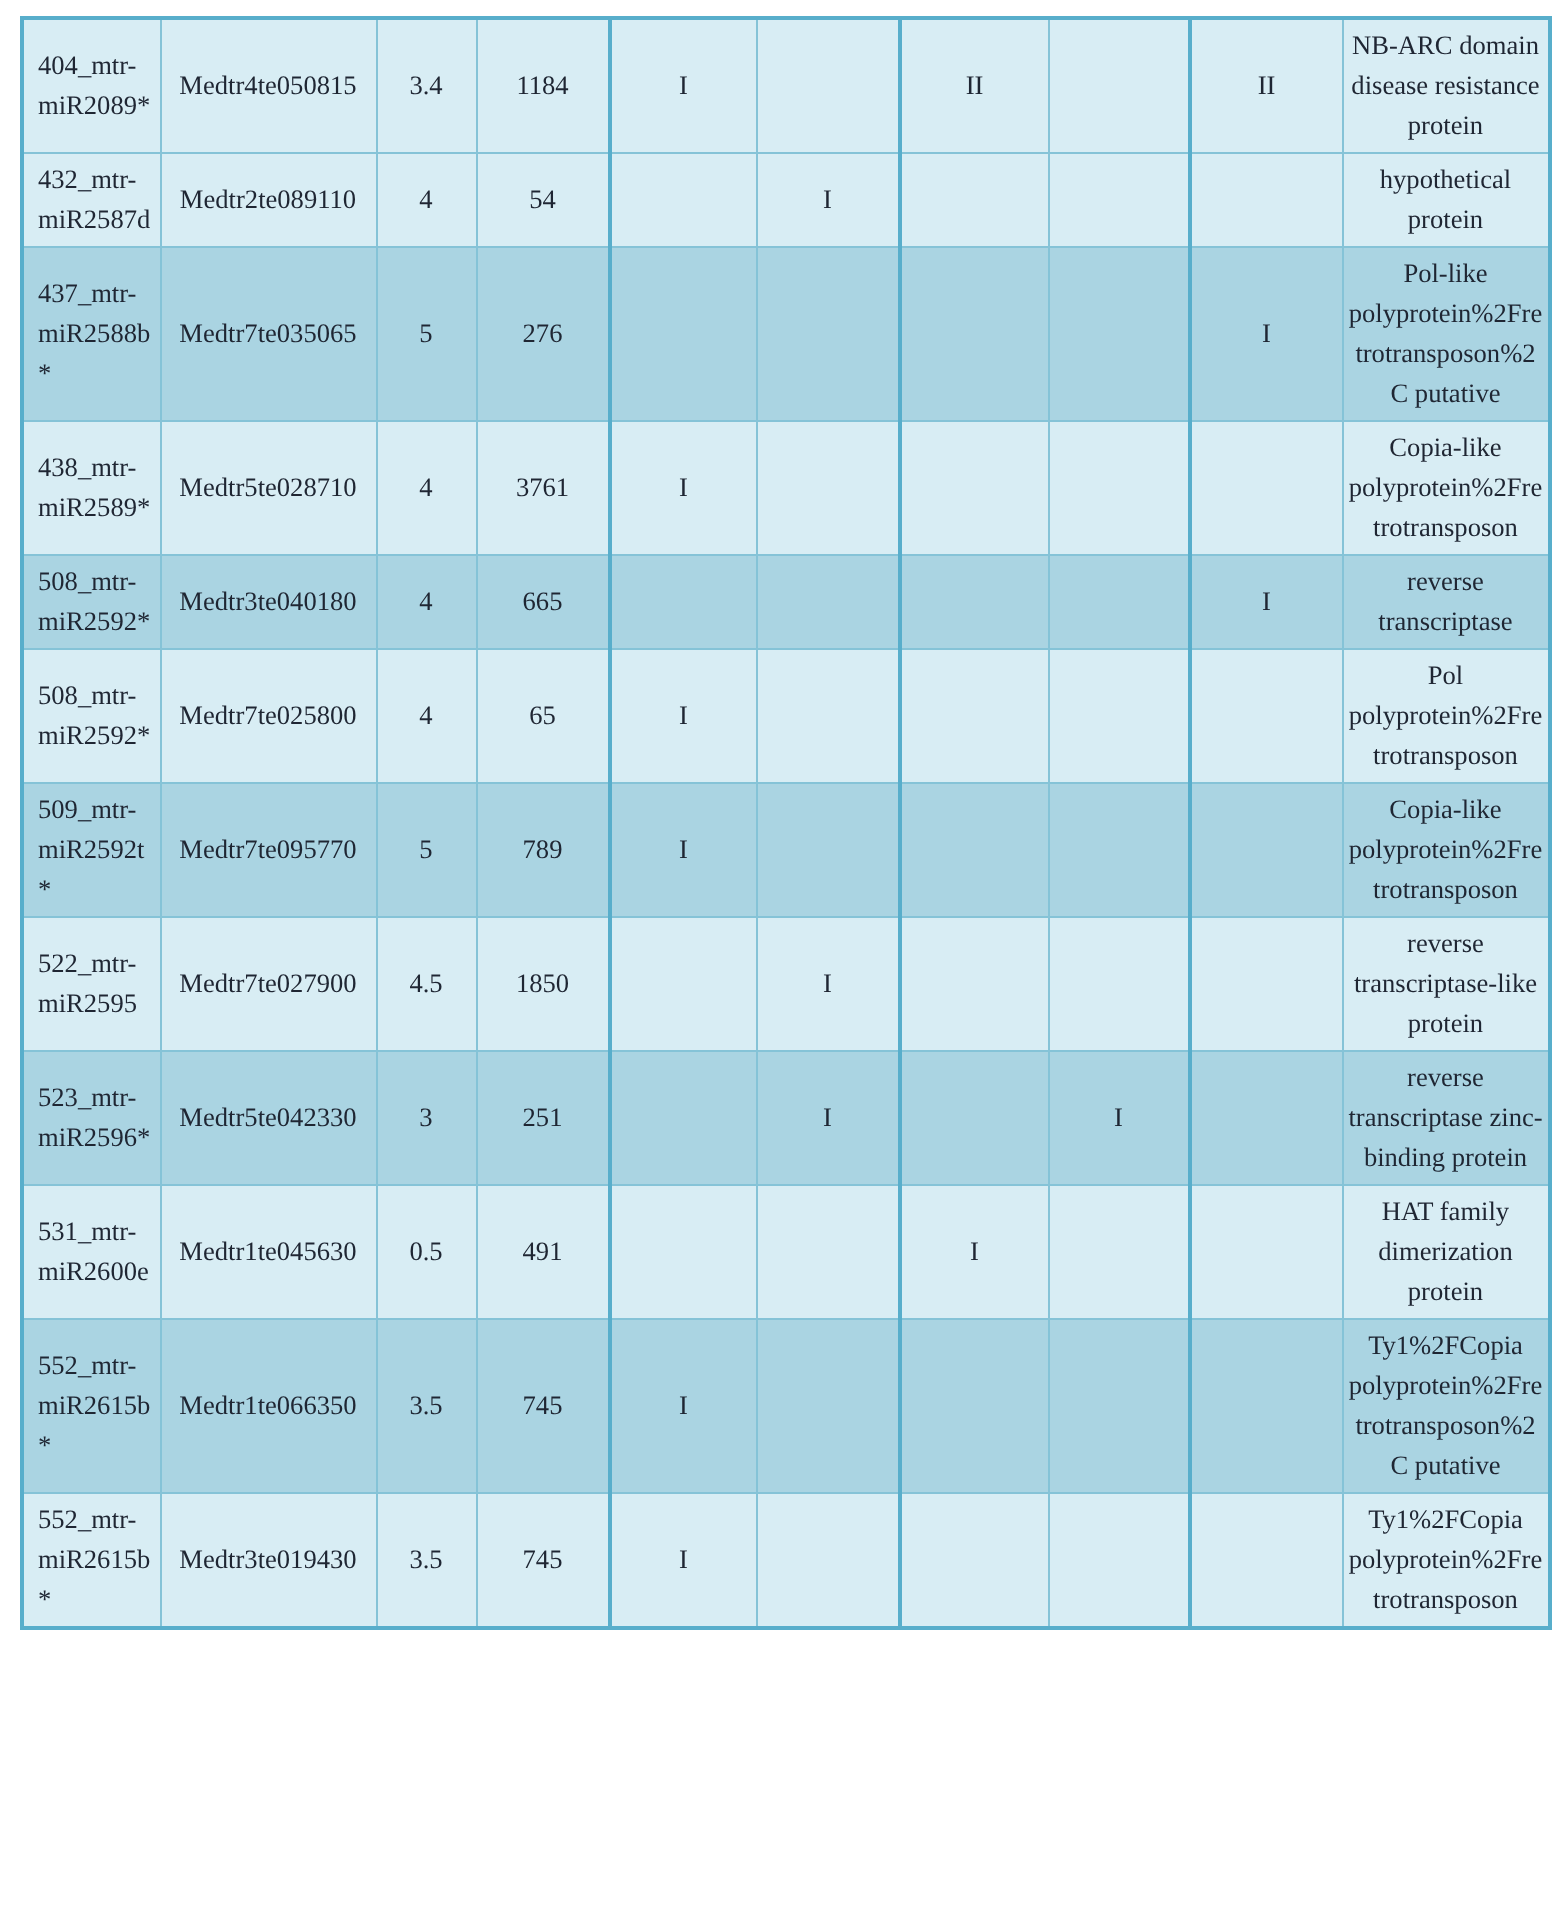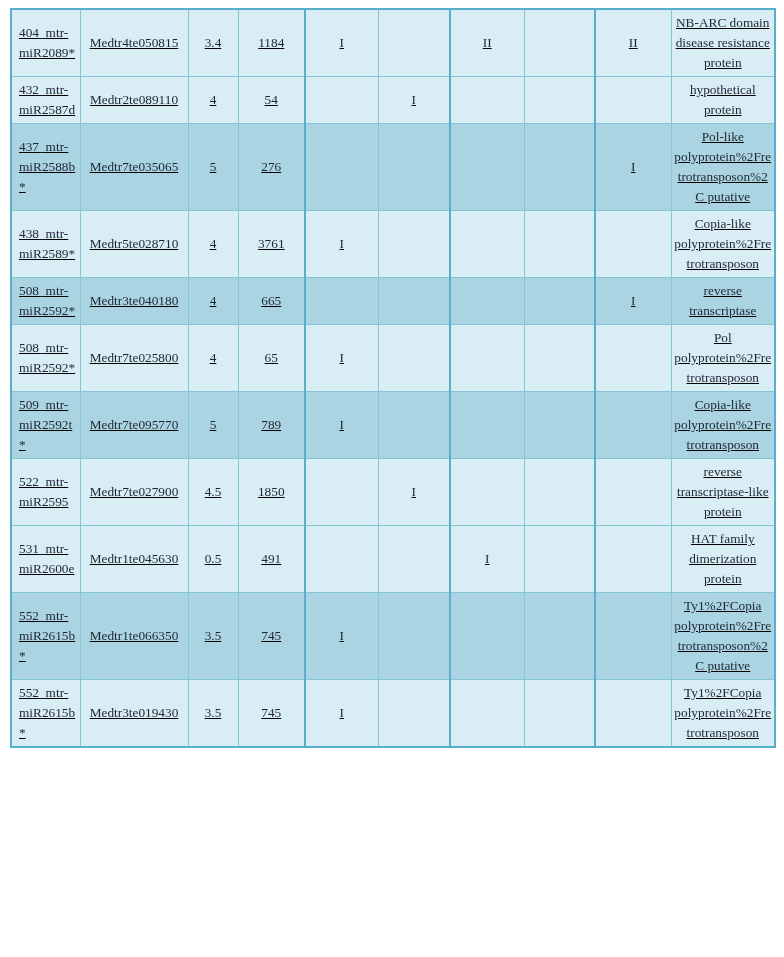--- a/index.html
+++ b/index.html
@@ -14,21 +14,20 @@
   html,body{margin:0;padding:0;}
   body{
     width:784px;
     height:957px;
     background:var(--page-bg);
     overflow:hidden;
     font-family:"Liberation Serif","DejaVu Serif",serif;
   }
   .page{
     padding:8px 10px 0 10px;
-    text-decoration:underline;
   }
   table.mirna-table{
     border-collapse:collapse;
     table-layout:fixed;
     width:764px;
     font-size:13.3px;
     color:var(--text);
     border:2px solid var(--border-strong);
   }
   td{
@@ -159,20 +158,32 @@
           <td>Medtr7te027900</td>
           <td>4.5</td>
           <td>1850</td>
           <td></td>
           <td>I</td>
           <td></td>
           <td></td>
           <td></td>
           <td>reverse transcriptase-like protein</td>
         </tr>
+        <tr class="dark">
+          <td>523_mtr-miR2596*</td>
+          <td>Medtr5te042330</td>
+          <td>3</td>
+          <td>251</td>
+          <td></td>
+          <td>I</td>
+          <td></td>
+          <td>I</td>
+          <td></td>
+          <td>reverse transcriptase zinc-binding protein</td>
+        </tr>
         <tr class="light">
           <td>531_mtr-miR2600e</td>
           <td>Medtr1te045630</td>
           <td>0.5</td>
           <td>491</td>
           <td></td>
           <td></td>
           <td>I</td>
           <td></td>
           <td></td>

